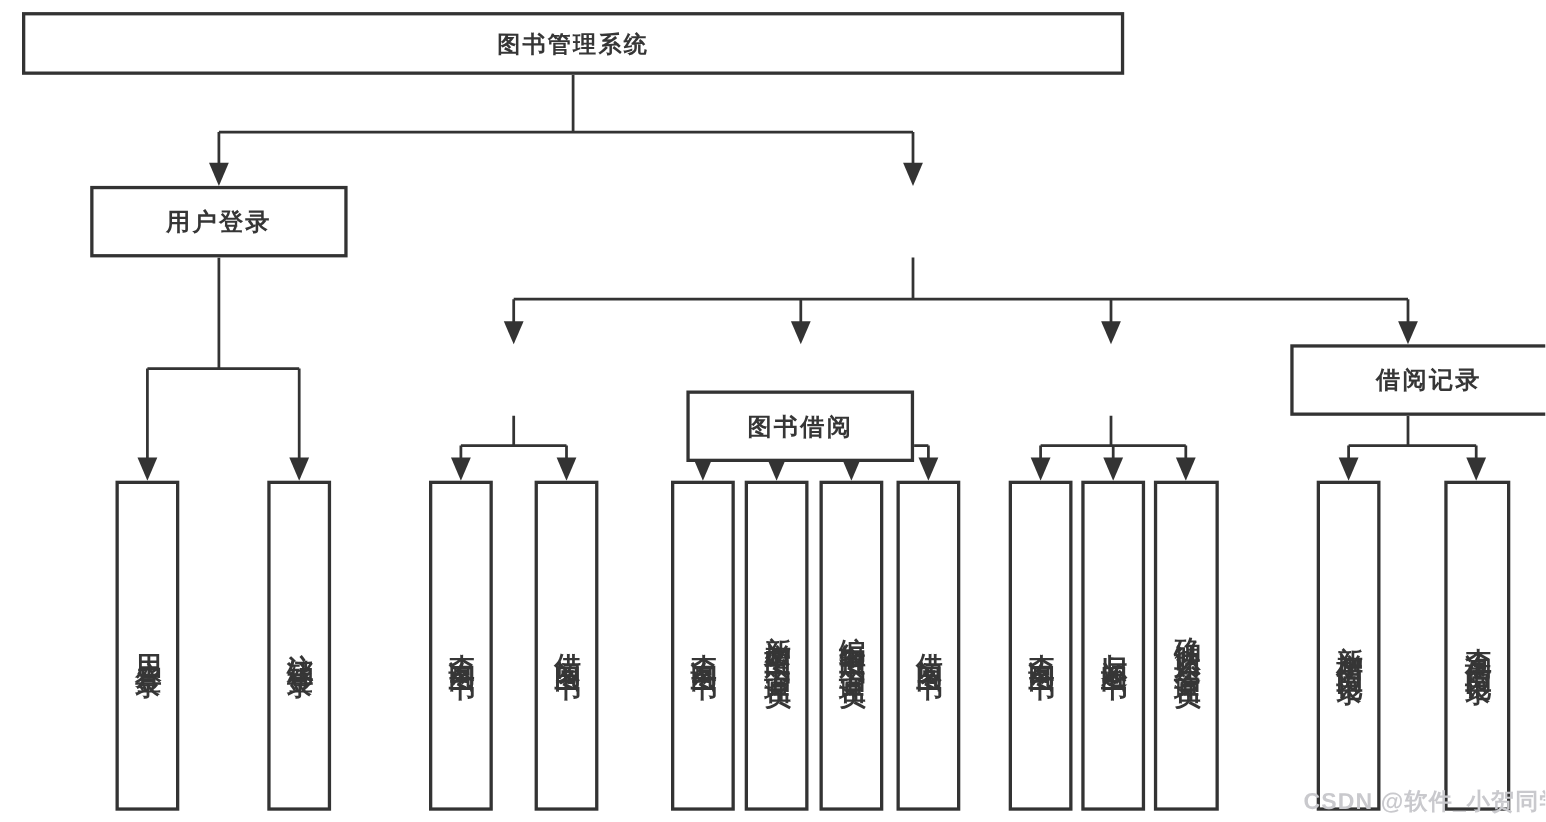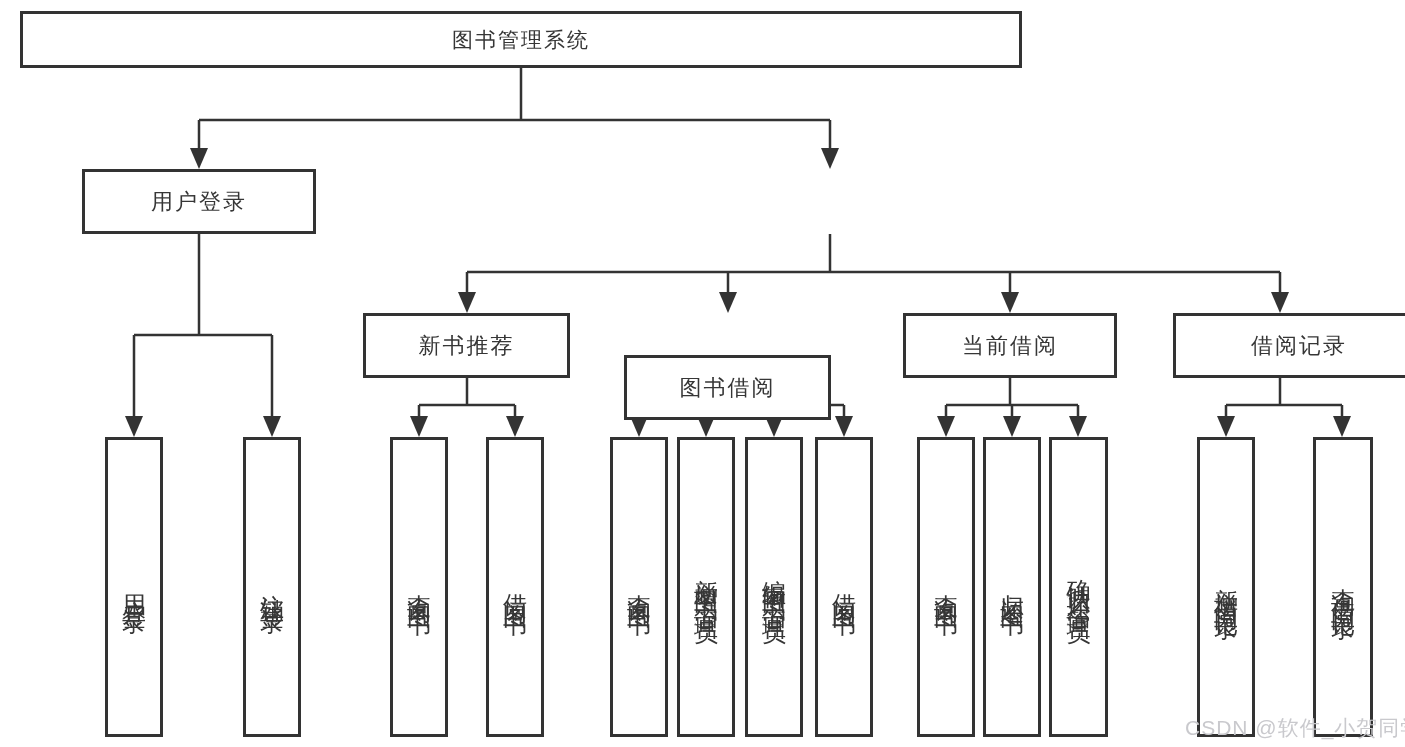--- a/index.html
+++ b/index.html
@@ -7,20 +7,21 @@
     padding: 0;
     background: #ffffff;
     font-family: "Liberation Sans", sans-serif;
   }
   .canvas {
     position: relative;
     width: 1405px;
     height: 747px;
     background: #ffffff;
     overflow: hidden;
+    font-weight: bold;
   }
   .connectors {
     position: absolute;
     left: 0;
     top: 0;
   }
   .box {
     position: absolute;
     box-sizing: border-box;
     border: 3px solid #333333;
@@ -100,23 +101,21 @@
       <polygon points="1069,416 1087,416 1078,437"></polygon>
       <polygon points="1217,416 1235,416 1226,437"></polygon>
       <polygon points="1333,416 1351,416 1342,437"></polygon>
     </g>
   </svg>
 
   <div class="box hbox root" style="left:20px; top:11px; width:1002px; height:57px;">图书管理系统</div>
 
   <div class="box hbox" style="left:82px; top:169px; width:234px; height:65px;">用户登录</div>
 
-  <div class="box hbox" style="left:363px; top:313px; width:207px; height:65px;">新书推荐</div>
   <div class="box hbox" style="left:624px; top:313px; width:207px; height:65px;margin-top:42px;">图书借阅</div>
-  <div class="box hbox" style="left:903px; top:313px; width:214px; height:65px;">当前借阅</div>
   <div class="box hbox" style="left:1173px; top:313px; width:252px; height:65px;">借阅记录</div>
 
   <div class="box leaf" style="left:105px; top:437px; width:58px; height:300px;">用户登录</div>
   <div class="box leaf" style="left:243px; top:437px; width:58px; height:300px;">注销登录</div>
 
   <div class="box leaf" style="left:390px; top:437px; width:58px; height:300px;">查询图书</div>
   <div class="box leaf" style="left:486px; top:437px; width:58px; height:300px;">借阅图书</div>
 
   <div class="box leaf" style="left:610px; top:437px; width:58px; height:300px;">查询图书</div>
   <div class="box leaf" style="left:677px; top:437px; width:58px; height:300px;">新增图书（管理员）</div>

